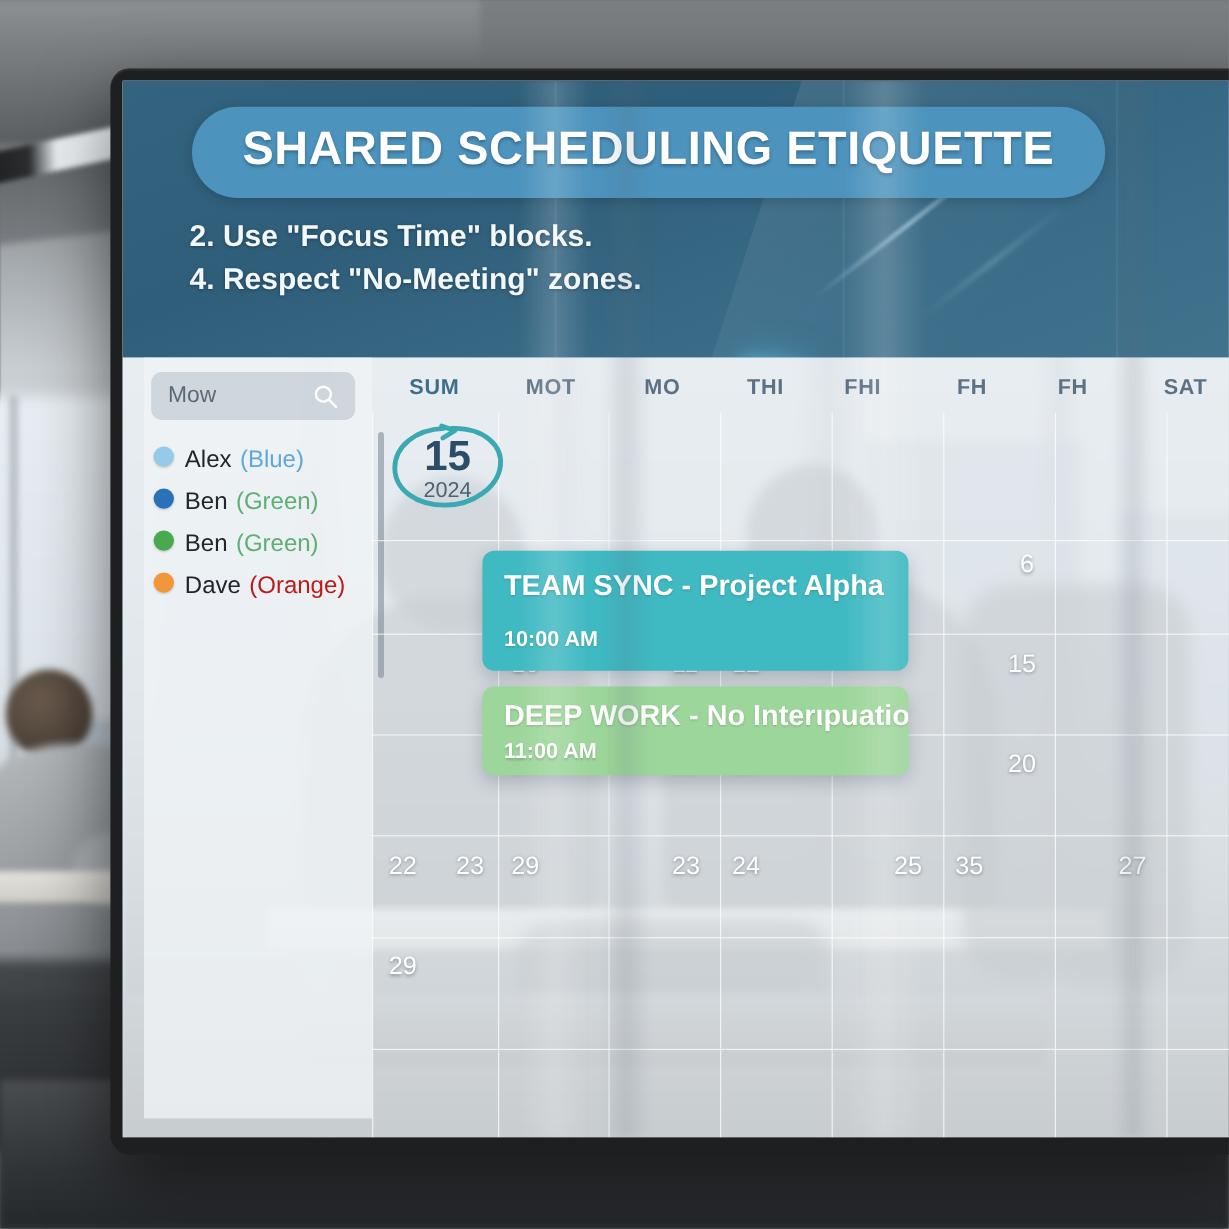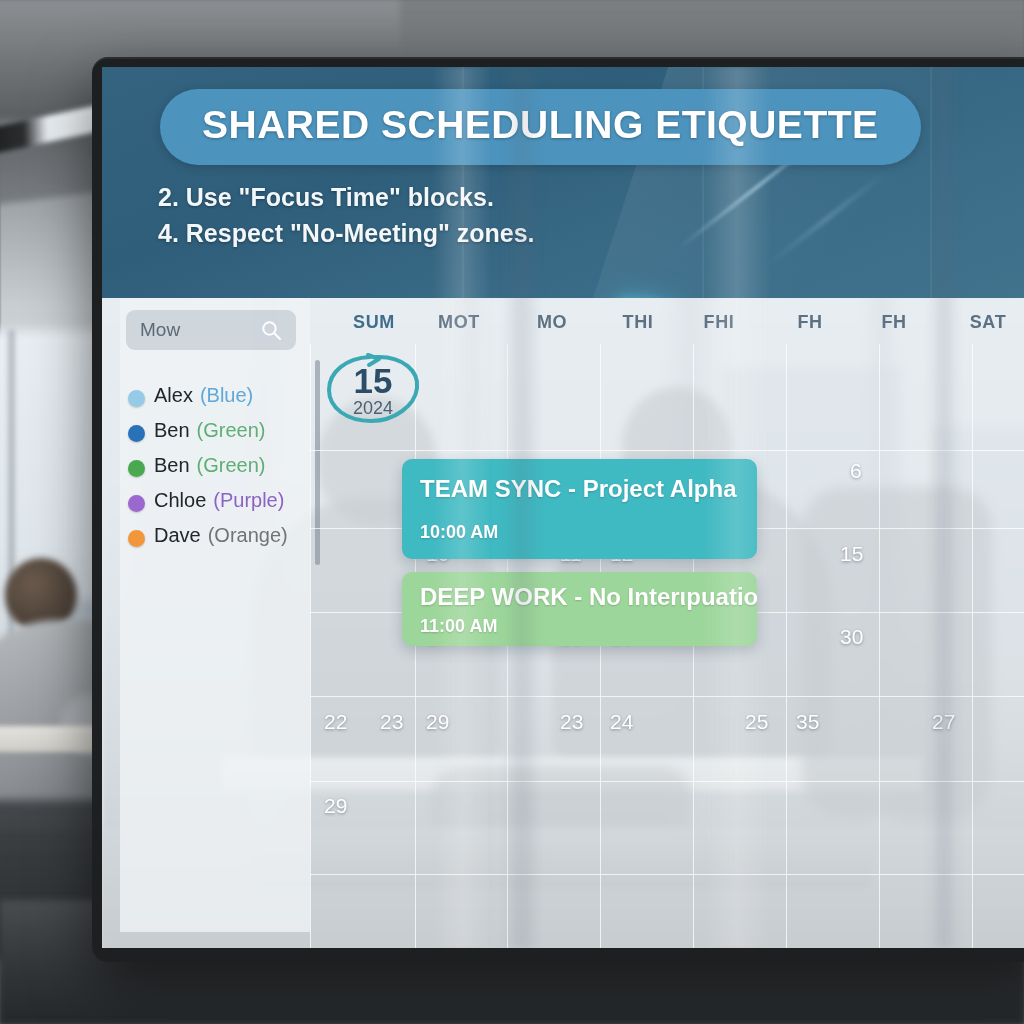--- a/index.html
+++ b/index.html
@@ -187,21 +187,21 @@
     display:flex;align-items:center;
   }
   #search-box .val{
     margin-left:14px;font-size:19px;color:#5b6a75;
   }
   #search-box .mag{
     position:absolute;right:14px;top:10px;
   }
   #people{position:absolute;left:8px;top:74px;right:8px;}
   .person{
-    display:flex;align-items:flex-end;height:35px;white-space:nowrap;
+    display:flex;align-items:flex-start;height:35px;white-space:nowrap;
   }
   .person .dot{
     width:17px;height:17px;border-radius:50%;margin-right:9px;flex:none;
     box-shadow:0 1px 2px rgba(0,0,0,.18);
   }
   .person .nm{font-size:20px;color:#21262b;}
   .person .cl{font-size:20px;margin-left:7px;}
   #side-scroll{
     position:absolute;right:-10px;top:62px;width:5px;height:205px;
     background:rgba(120,132,143,.55);border-radius:3px;
@@ -372,36 +372,31 @@
               <span class="dot" style="background:#2a72b8"></span>
               <span class="nm">Ben</span>
               <span class="cl" style="color:#5fae74">(Green)</span>
             </div>
             <div class="person">
               <span class="dot" style="background:#4aa84f"></span>
               <span class="nm">Ben</span>
               <span class="cl" style="color:#5fae74">(Green)</span>
             </div>
             <div class="person">
-              <span class="dot" style="background:#9b68cf"></span>
-              <span class="nm">Chloe</span>
-              <span class="cl" style="color:#8a63c4">(Purple)</span>
-            </div>
-            <div class="person">
               <span class="dot" style="background:#f2963c"></span>
               <span class="nm">Dave</span>
-              <span class="cl" style="color:#737373">(Orange)</span>
+              <span class="cl" style="color:#b91c1c">(Orange)</span>
             </div>
           </div>
 
           <div id="side-scroll"></div>
         </div>
 
         <div id="dayrow">
-          <div class="dayname hi" style="left:64px">SUM</div>
+          <div class="dayname hi" style="left:52px">SUM</div>
           <div class="dayname" style="left:149px">MOT</div>
           <div class="dayname" style="left:242px">MO</div>
           <div class="dayname" style="left:328px">THI</div>
           <div class="dayname" style="left:409px">FHI</div>
           <div class="dayname" style="left:500px">FH</div>
           <div class="dayname" style="left:584px">FH</div>
           <div class="dayname" style="left:678px">SAT</div>
         </div>
 
         <div id="grid">
@@ -427,21 +422,21 @@
           <div class="daynum" style="left:540px;top:115px">6</div>
 
           <div class="daynum" style="left:116px;top:198px">10</div>
           <div class="daynum" style="left:250px;top:198px">11</div>
           <div class="daynum" style="left:300px;top:198px">12</div>
           <div class="daynum" style="left:530px;top:198px">15</div>
 
           <div class="daynum" style="left:116px;top:281px">17</div>
           <div class="daynum" style="left:250px;top:281px">19</div>
           <div class="daynum" style="left:300px;top:281px">19</div>
-          <div class="daynum" style="left:530px;top:281px">30</div>
+          <div class="daynum" style="left:530px;top:281px">20</div>
 
           <div class="daynum" style="left:14px;top:366px">22</div>
           <div class="daynum" style="left:70px;top:366px">23</div>
           <div class="daynum" style="left:116px;top:366px">29</div>
           <div class="daynum" style="left:250px;top:366px">23</div>
           <div class="daynum" style="left:300px;top:366px">24</div>
           <div class="daynum" style="left:435px;top:366px">25</div>
           <div class="daynum" style="left:486px;top:366px">35</div>
           <div class="daynum" style="left:622px;top:366px">27</div>
 

